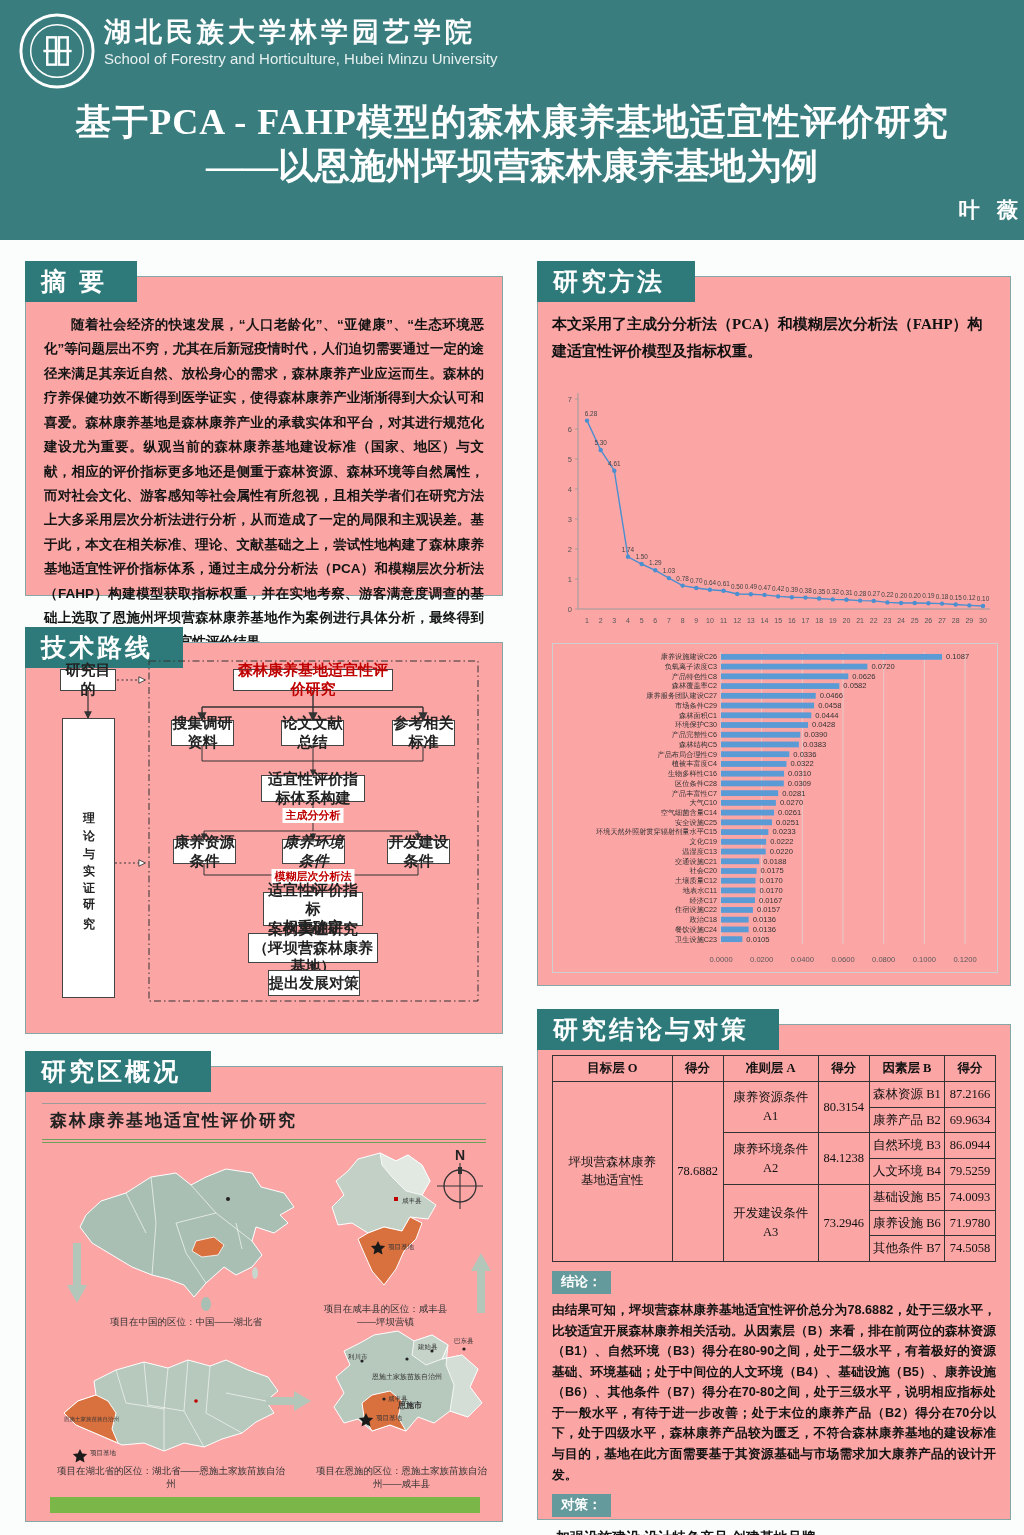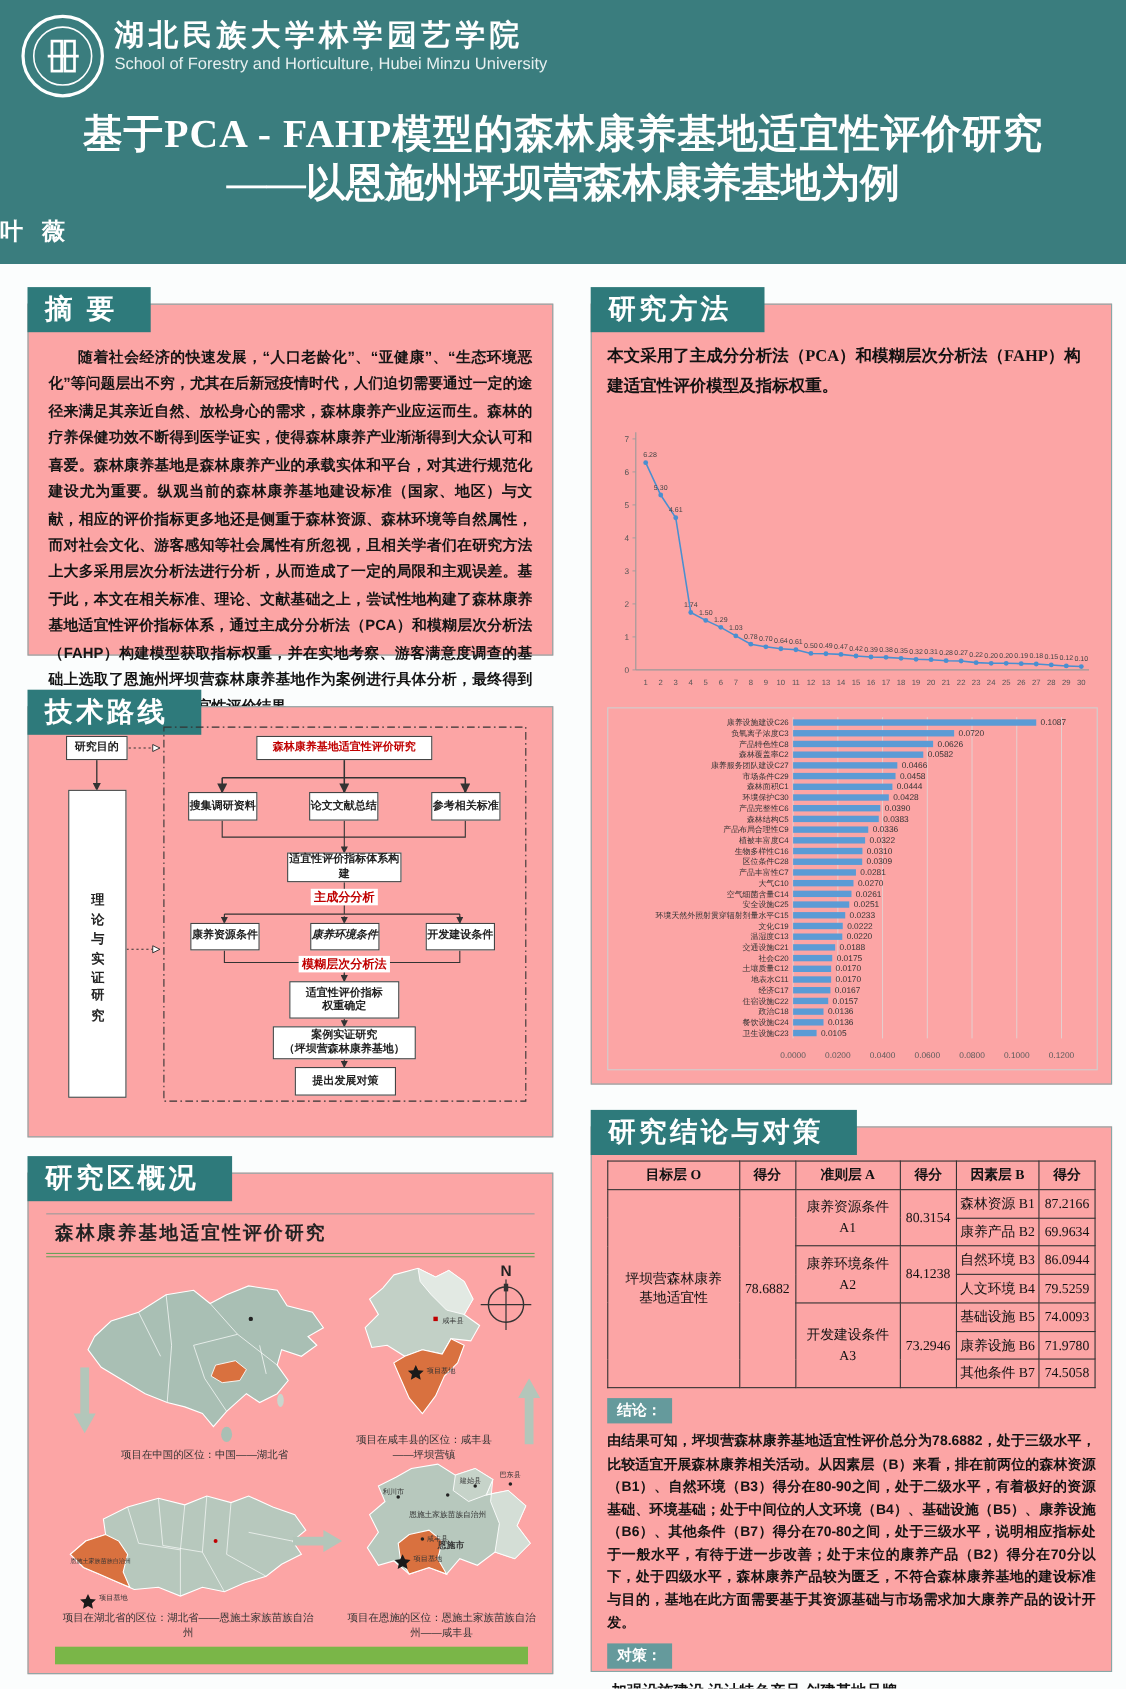--- a/index.html
+++ b/index.html
@@ -10,39 +10,39 @@
   
   .banner{position:absolute;left:0;top:0;width:1024px;height:240px;background:#3a7d7e;color:#fff;}
   .logo{position:absolute;left:18px;top:12px;width:78px;height:78px;}
   .school-cn{position:absolute;left:104px;top:14px;font-size:27px;font-weight:bold;
              font-family:"Liberation Serif",serif;letter-spacing:4px;}
   .school-en{position:absolute;left:104px;top:50px;font-size:15px;color:#e7f0f0;font-weight:400;}
   .title1{position:absolute;left:0;top:98px;width:100%;text-align:center;font-size:36px;font-weight:bold;
           font-family:"Liberation Serif",serif;letter-spacing:1px;}
   .title2{position:absolute;left:0;top:142px;width:100%;text-align:center;font-size:36px;font-weight:bold;
           font-family:"Liberation Serif",serif;}
-  .author{position:absolute;left:0;top:196px;width:100%;text-align:left;font-size:21px;font-weight:bold;
+  .author{position:absolute;left:0;top:196px;width:100%;text-align:right;font-size:21px;font-weight:bold;
           letter-spacing:6px;font-family:"Liberation Serif",serif;}
 
   
   .panel{position:absolute;background:#fca5a5;border:1px solid #87a7a7;box-sizing:border-box;}
   .panel-head{position:absolute;top:-16px;left:-1px;height:41px;line-height:41px;background:#2e7a7b;color:#fff;
               font-size:25px;font-weight:bold;padding:0 30px 0 16px;letter-spacing:3px;white-space:nowrap;}
   #p-abstract{left:25px;top:276px;width:478px;height:320px;}
   #p-route{left:25px;top:642px;width:478px;height:392px;}
   #p-area{left:25px;top:1066px;width:478px;height:456px;}
   #p-method{left:537px;top:276px;width:474px;height:710px;}
   #p-concl{left:537px;top:1024px;width:474px;height:496px;}
 
   .abstract-body{margin:36px 18px 0 18px;font-size:13.5px;font-weight:bold;color:#141414;
                  line-height:1.81;text-align:justify;text-indent:2em;}
 
   
   .flow{position:absolute;inset:0;}
-  .fnode{position:absolute;border:1px solid #444;background:#fff;color:#222;font-size:10px;font-weight:bold;
+  .fnode{position:absolute;border:1px solid #444;background:#fff;color:#222;font-size:15px;font-weight:bold;
          display:flex;align-items:center;justify-content:center;text-align:center;box-sizing:border-box;
          white-space:pre-line;line-height:1.25;}
   .fnode.red{color:#c00000;}
   .flabel{position:absolute;color:#c00000;font-size:11px;font-weight:bold;background:#fff;padding:0 3px;
           transform:translateX(-50%);white-space:nowrap;}
   .vtext{writing-mode:vertical-lr;letter-spacing:1.45em;padding-top:10px;font-size:12px;}
 
   
   .sub-rule{position:absolute;left:16px;right:16px;top:36px;border-top:1px solid #9b9b9b;}
   .sub-title{position:absolute;left:24px;top:42px;font-size:17px;font-weight:bold;color:#222;

